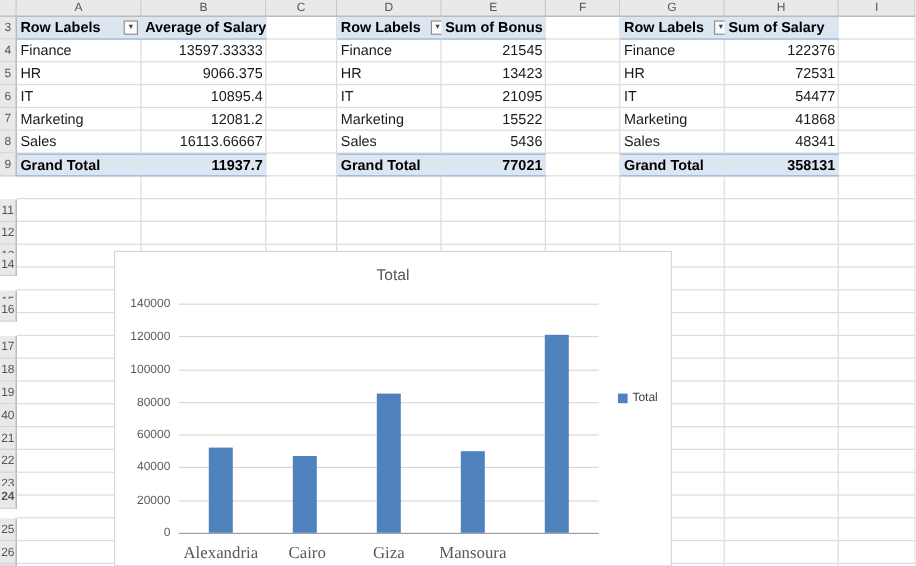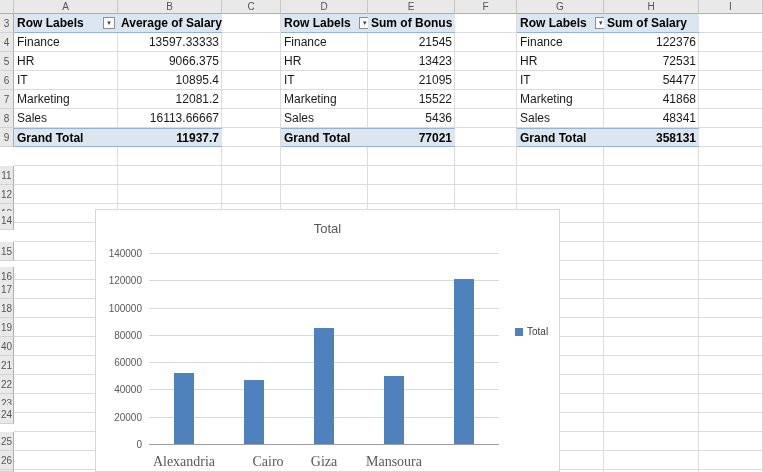--- a/index.html
+++ b/index.html
@@ -143,21 +143,21 @@
       <div class="ytick" style="left: 2px; width: 44px; top: 120px;">80000</div>
       <div class="hgrid" style="left: 53px; width: 350px; top: 98px;"></div>
       <div class="ytick" style="left: 2px; width: 44px; top: 93px;">100000</div>
       <div class="hgrid" style="left: 53px; width: 350px; top: 70px;"></div>
       <div class="ytick" style="left: 2px; width: 44px; top: 65px;">120000</div>
       <div class="hgrid" style="left: 53px; width: 350px; top: 43px;"></div>
       <div class="ytick" style="left: 2px; width: 44px; top: 38px;">140000</div>
       <div class="bar" style="left: 78px; top: 163px; height: 71px; background: rgb(79, 129, 189);"></div>
       <div class="xtick" style="left: 53px; width: 70px; top: 244px;">Alexandria</div>
       <div class="bar" style="left: 148px; top: 170px; height: 64px; background: rgb(79, 129, 189);"></div>
-      <div class="xtick" style="left: 137px; width: 70px; top: 244px; text-align: center;">Cairo</div>
+      <div class="xtick" style="left: 125px; width: 70px; top: 244px; text-align: center;">Cairo</div>
       <div class="bar" style="left: 218px; top: 118px; height: 116px; background: rgb(79, 129, 189);"></div>
       <div class="xtick" style="left: 193px; width: 70px; top: 244px;">Giza</div>
       <div class="bar" style="left: 288px; top: 166px; height: 68px; background: rgb(79, 129, 189);"></div>
       <div class="xtick" style="left: 263px; width: 70px; top: 244px;">Mansoura</div>
       <div class="bar" style="left: 358px; top: 69px; height: 165px; background: rgb(79, 129, 189);"></div>
       <div class="xtick" style="left: 333px; width: 70px; top: 244px; margin-top: 20px;">Tanta</div>
     </div>
 
 <div class="gridline-v" style="left: 117px;"></div>
     <div class="gridline-v" style="left: 221px;"></div>
@@ -187,35 +187,35 @@
     <div class="rowhdr" style="top: 166px; height: 19px;">11</div>
     <div class="gridline-h" style="top: 184px;"></div>
     <div class="rowhdr" style="top: 185px; height: 19px;">12</div>
     <div class="gridline-h" style="top: 203px;"></div>
     <div class="rowhdr" style="top: 204px; height: 19px;">13</div>
     <div class="gridline-h" style="top: 222px;"></div>
     <div class="rowhdr" style="top: 211px; height: 19px;">14</div>
     <div class="gridline-h" style="top: 241px;"></div>
     <div class="rowhdr" style="top: 242px; height: 19px;">15</div>
     <div class="gridline-h" style="top: 260px;"></div>
-    <div class="rowhdr" style="top: 267px; height: 19px;">16</div>
+    <div class="rowhdr" style="top: 249px; height: 19px;">16</div>
     <div class="gridline-h" style="top: 279px;"></div>
     <div class="rowhdr" style="top: 280px; height: 19px;">17</div>
     <div class="gridline-h" style="top: 298px;"></div>
     <div class="rowhdr" style="top: 299px; height: 19px;">18</div>
     <div class="gridline-h" style="top: 317px;"></div>
     <div class="rowhdr" style="top: 318px; height: 19px;">19</div>
     <div class="gridline-h" style="top: 336px;"></div>
     <div class="rowhdr" style="top: 337px; height: 19px;">40</div>
     <div class="gridline-h" style="top: 355px;"></div>
     <div class="rowhdr" style="top: 356px; height: 19px;">21</div>
     <div class="gridline-h" style="top: 374px;"></div>
     <div class="rowhdr" style="top: 375px; height: 19px;">22</div>
     <div class="gridline-h" style="top: 393px;"></div>
     <div class="rowhdr" style="top: 394px; height: 19px;">23</div>
     <div class="gridline-h" style="top: 412px;"></div>
-    <div class="rowhdr" style="top: 405px; height: 19px;">24</div>
+    <div class="rowhdr" style="top: 405px; height: 19px; font-weight: bold;">24</div>
     <div class="gridline-h" style="top: 431px;"></div>
     <div class="rowhdr" style="top: 432px; height: 19px;">25</div>
     <div class="gridline-h" style="top: 450px;"></div>
     <div class="rowhdr" style="top: 451px; height: 19px;">26</div>
     <div class="gridline-h" style="top: 469px;"></div>
   </div>
 
 </body></html>

